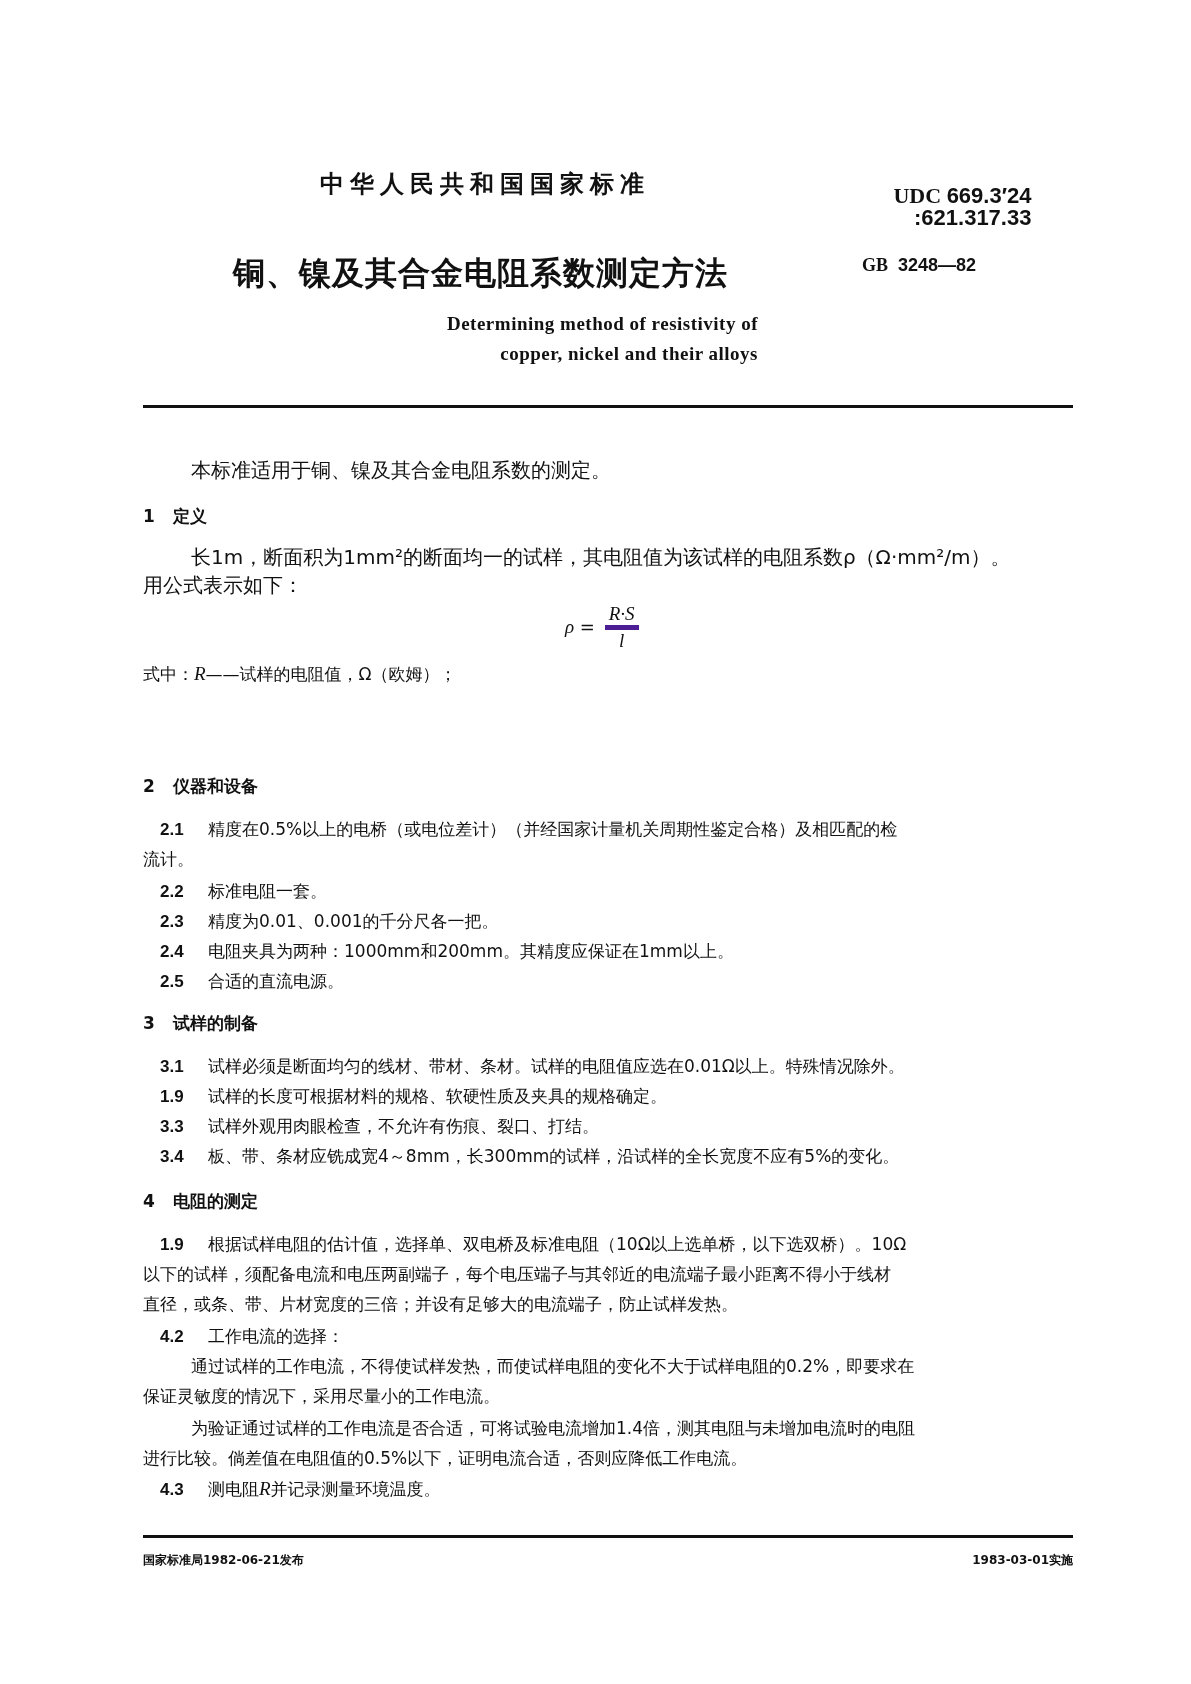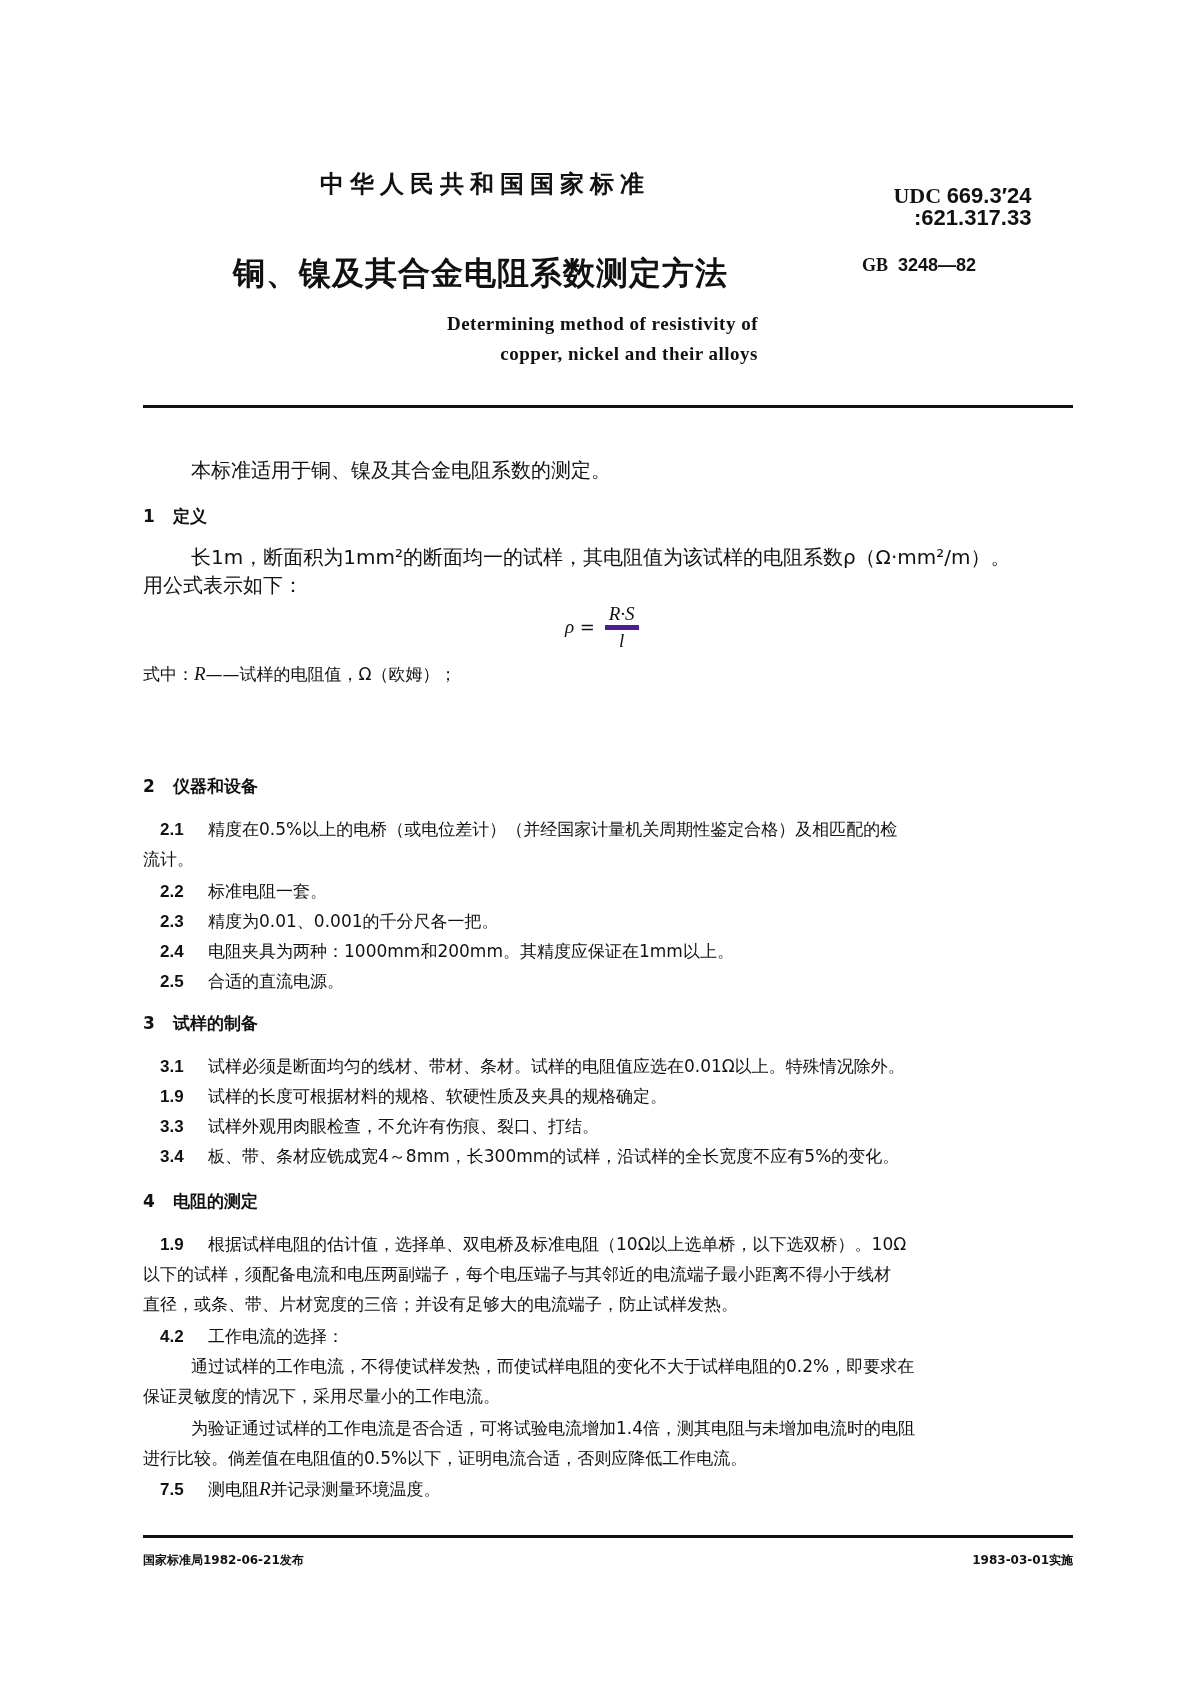--- a/index.html
+++ b/index.html
@@ -103,18 +103,18 @@
   <span class="n">4</span><span>电阻的测定</span>
 </div>
 <div class="abs item" style="top:1233px;"><span class="n">1.9</span><span>根据试样电阻的估计值，选择单、双电桥及标准电阻（10Ω以上选单桥，以下选双桥）。10Ω</span></div>
 <div class="abs cont" style="top:1263px;">以下的试样，须配备电流和电压两副端子，每个电压端子与其邻近的电流端子最小距离不得小于线材</div>
 <div class="abs cont" style="top:1293px;">直径，或条、带、片材宽度的三倍；并设有足够大的电流端子，防止试样发热。</div>
 <div class="abs item" style="top:1325px;"><span class="n">4.2</span><span>工作电流的选择：</span></div>
 <div class="abs cont ind" style="top:1355px;">通过试样的工作电流，不得使试样发热，而使试样电阻的变化不大于试样电阻的0.2%，即要求在</div>
 <div class="abs cont" style="top:1385px;">保证灵敏度的情况下，采用尽量小的工作电流。</div>
 <div class="abs cont ind" style="top:1417px;">为验证通过试样的工作电流是否合适，可将试验电流增加1.4倍，测其电阻与未增加电流时的电阻</div>
 <div class="abs cont" style="top:1447px;">进行比较。倘差值在电阻值的0.5%以下，证明电流合适，否则应降低工作电流。</div>
-<div class="abs item" style="top:1478px;"><span class="n">7.5</span><span>测电阻</span><span class="it">R</span><span>并记录测量环境温度。</span></div>
+<div class="abs item" style="top:1478px;"><span class="n">4.3</span><span>测电阻</span><span class="it">R</span><span>并记录测量环境温度。</span></div>
 
 <div class="abs rule rule-bot"></div>
 
 <div class="abs footer footer-left">国家标准局1982-06-21发布</div>
 <div class="abs footer footer-right">1983-03-01实施</div>
 
 </body></html>

